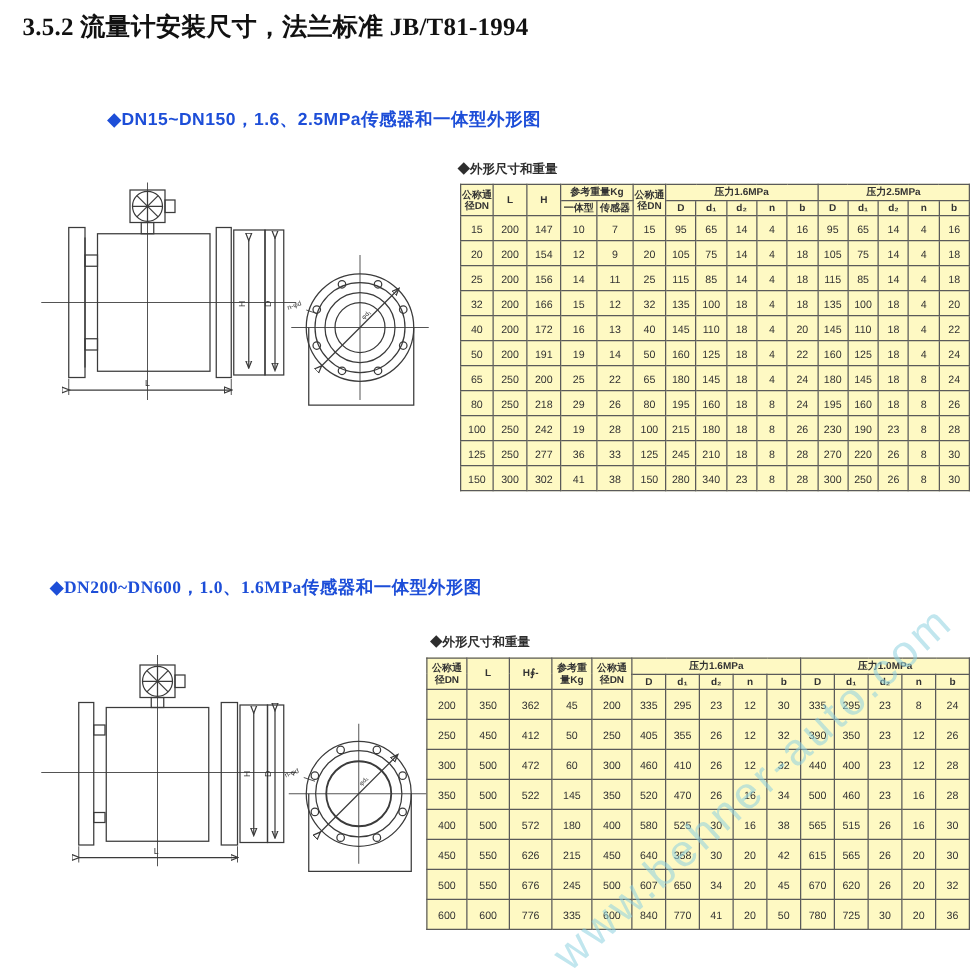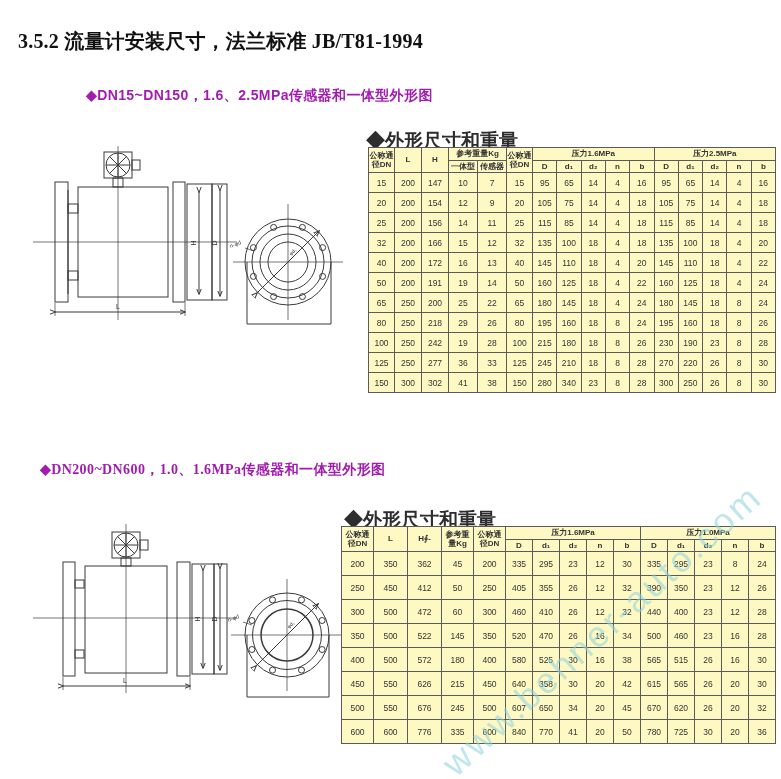--- a/index.html
+++ b/index.html
@@ -2,32 +2,32 @@
 <html><head>
 <meta charset="utf-8">
 <style>
   html,body{margin:0;padding:0;}
   body{
     width:781px;height:779px;position:relative;overflow:hidden;
     background:#ffffff;color:#1f1f1f;
     font-family:"Liberation Sans",sans-serif;
   }
   .title{
-    position:absolute;left:18px;top:28px;
+    position:absolute;left:18px;top:8px;
     font-family:"Liberation Serif",serif;font-weight:bold;
     font-size:20px;color:#111;letter-spacing:0.2px;
   }
   .sec-heading{
-    position:absolute;font-size:14px;font-weight:600;color:#a21caf;
+    position:absolute;font-size:14px;font-weight:600;color:#1d4ed8;
     letter-spacing:0.4px;
   }
   #sec1-heading{left:86px;top:87px;}
   #sec2-heading{left:40px;top:461px;font-family:Liberation Serif, serif;}
   .tbl-title{
-    position:absolute;font-size:19px;font-weight:700;color:#2d2d2d;
+    position:absolute;font-size:10px;font-weight:700;color:#2d2d2d;
   }
   #tbl1-title{left:366px;top:128px;}
   #tbl2-title{left:344px;top:507px;}
 
   table.dim{
     position:absolute;border-collapse:collapse;table-layout:fixed;
     background:#fef9c3;
   }
   #table1{left:368px;top:147px;width:408px;}
   #table2{left:341px;top:526px;width:435px;}

